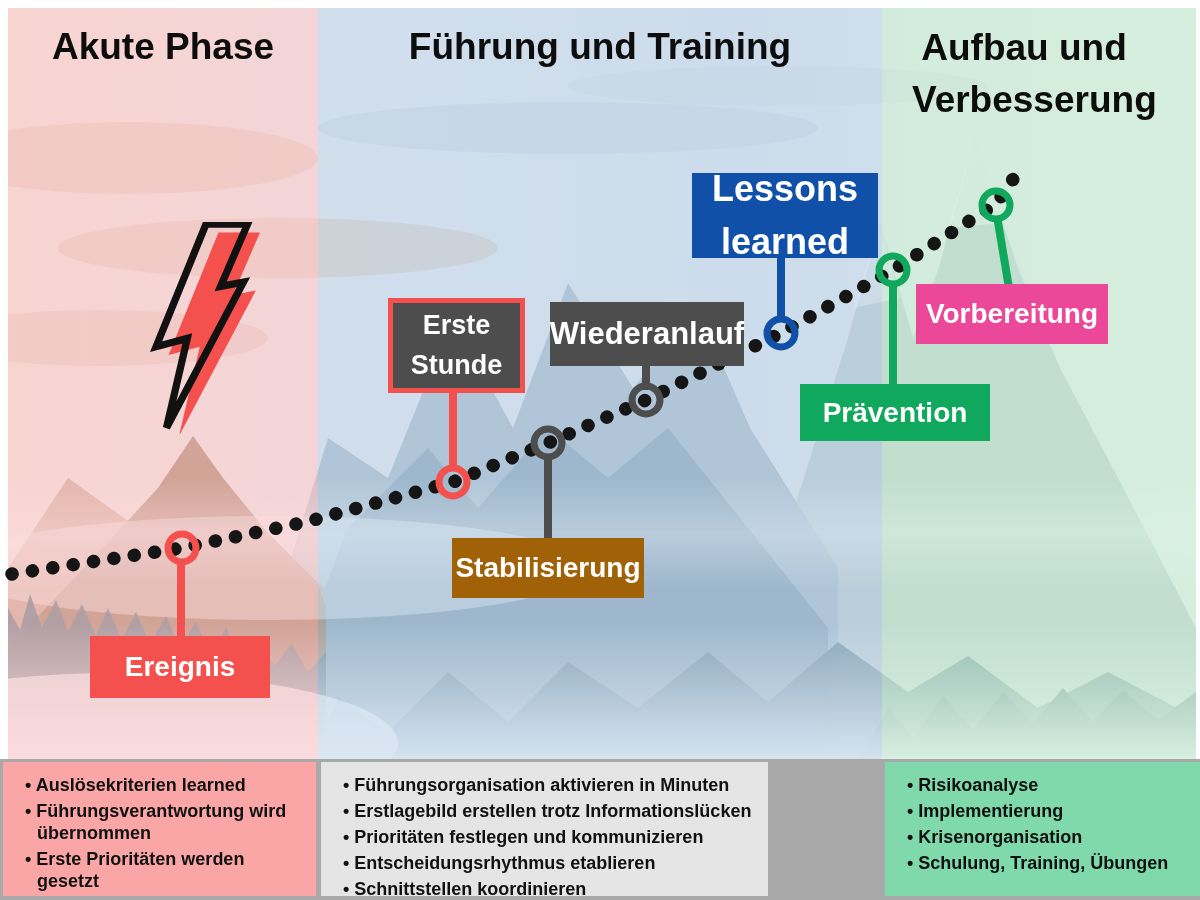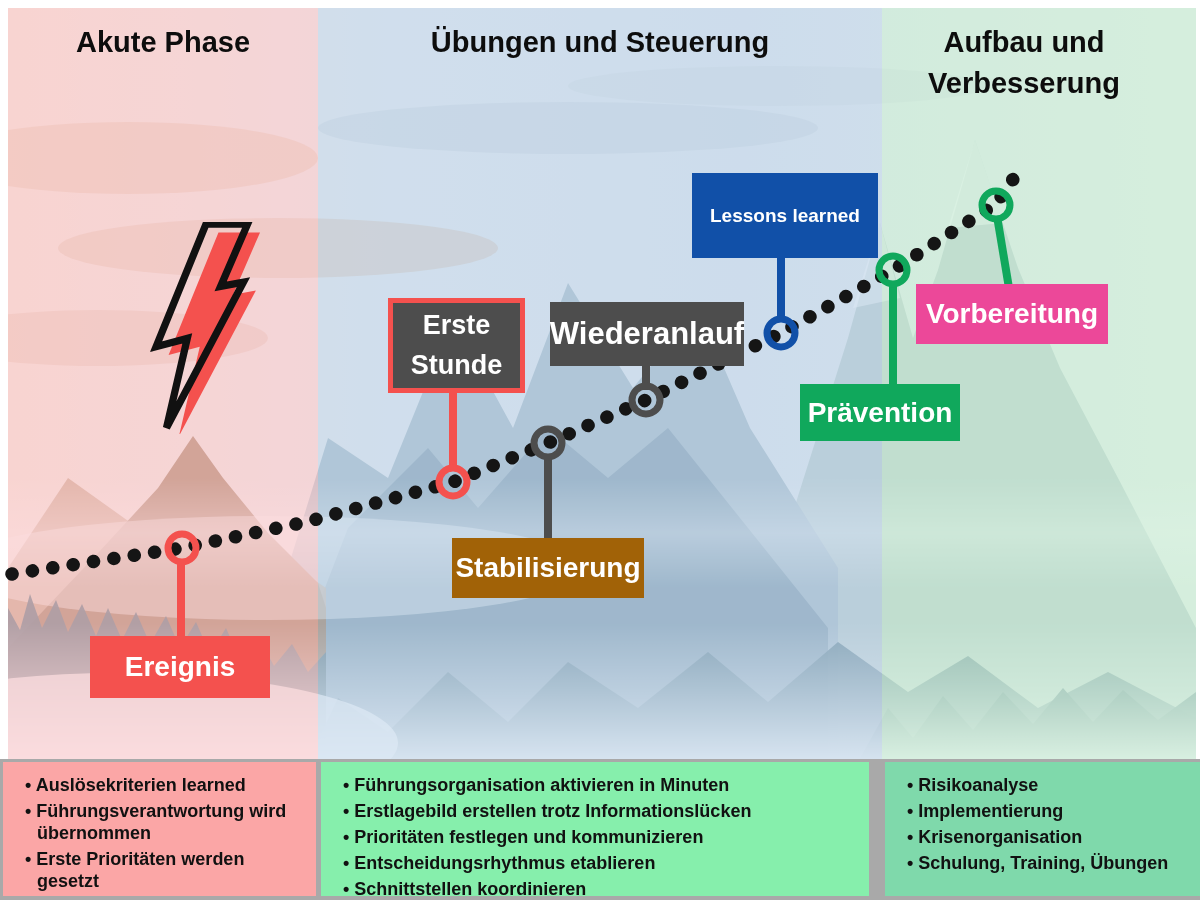--- a/index.html
+++ b/index.html
@@ -4,41 +4,41 @@
 <style>
   html,body{margin:0;padding:0;background:#fff;}
   .canvas{position:relative;width:1200px;height:900px;background:#fff;overflow:hidden;
           font-family:"Liberation Sans",sans-serif;}
   svg{display:block;}
   .scene{position:absolute;left:8px;top:8px;width:1188px;height:754px;}
   .tint{position:absolute;top:8px;height:754px;pointer-events:none;}
   .tint-left{left:8px;width:310px;background:rgba(250,199,201,0.60);}
   .tint-mid{left:318px;width:564px;background:rgba(188,211,233,0.52);}
   .tint-right{left:882px;width:314px;background:rgba(198,236,210,0.58);}
-  .col-title{position:absolute;font-weight:bold;font-size:29px;color:#0d0d0d;text-align:center;}
+  .col-title{position:absolute;font-weight:bold;font-size:37px;color:#0d0d0d;text-align:center;}
   .t-left{left:8px;top:26px;width:310px;}
   .t-mid{left:318px;top:26px;width:564px;}
   .t-right{left:912px;top:22px;width:224px;line-height:1.4;}
   .bolt{position:absolute;left:150px;top:222px;width:112px;height:212px;}
   .overlay{position:absolute;left:0;top:0;width:1200px;height:900px;pointer-events:none;}
   .ms{position:absolute;display:flex;align-items:center;justify-content:center;
       color:#fff;font-weight:bold;text-align:center;}
   .ms-ereignis{left:90px;top:636px;width:180px;height:62px;background:#F4514E;font-size:28px;}
   .ms-erste{left:388px;top:298px;width:127px;height:85px;background:#4D4D4D;
             border:5px solid #F4514E;font-size:27px;line-height:1.45;}
   .ms-stab{left:452px;top:538px;width:192px;height:60px;background:#a16207;font-size:28px;}
   .ms-wieder{left:550px;top:302px;width:194px;height:64px;background:#4D4D4D;font-size:31px;}
   .ms-lessons{left:692px;top:173px;width:186px;height:85px;background:#1150A8;
-              font-size:19px;line-height:1.45;}
-  .ms-praev{left:800px;top:384px;width:160px;height:57px;background:#10A85C;font-size:28px;}
+              font-size:36px;line-height:1.45;}
+  .ms-praev{left:800px;top:384px;width:190px;height:57px;background:#10A85C;font-size:28px;}
   .ms-vorb{left:916px;top:284px;width:192px;height:60px;background:#ec4899;font-size:28px;}
   .bottom-strip{position:absolute;left:0;top:759px;width:1200px;height:141px;background:#A9A9A9;}
   .panel{position:absolute;top:762px;height:134px;color:#111;font-size:18px;font-weight:bold;}
   .panel-pink{left:3px;width:313px;background:#FBA6A6;}
-  .panel-blue{left:321px;width:548px;background:#86efac;}
+  .panel-blue{left:321px;width:447px;background:#e5e5e5;}
   .panel-green{left:885px;width:336px;background:#7FD9AB;}
   .panel ul{margin:0;padding:13px 8px 0 16px;list-style:none;}
   .panel li{padding-left:18px;text-indent:-12px;margin-bottom:4px;line-height:1.22;}
   .panel li::before{content:"• ";}
 </style>
 </head>
 <body>
 
 <div class="canvas">
 
@@ -80,21 +80,21 @@
     <polygon points="850,754 880,700 905,730 935,688 965,722 995,684 1025,716 1055,680 1085,714 1115,682 1150,712 1188,684 1188,754" fill="#2f5d68" opacity="0.95"></polygon>
     <rect x="0" y="615" width="1188" height="139" fill="url(#fogUp)" opacity="0.95"></rect>
     <ellipse cx="110" cy="735" rx="280" ry="70" fill="#ffffff" opacity="0.75"></ellipse>
   </svg>
 
   <div class="tint tint-left"></div>
   <div class="tint tint-mid"></div>
   <div class="tint tint-right"></div>
 
   <div class="col-title t-left">Akute Phase</div>
-  <div class="col-title t-mid">Übungen und Steuerung</div>
+  <div class="col-title t-mid">Führung und Training</div>
   <div class="col-title t-right">Aufbau und Verbesserung</div>
 
   <svg class="bolt" viewBox="0 0 104 204">
     <path d="M 52 2 L 92 2 L 66 62 L 88 58 L 14 198 L 34 112 L 4 120 Z" transform="translate(12,8)" fill="#F4514E"></path>
     <path d="M 52 2 L 92 2 L 66 62 L 88 58 L 14 198 L 34 112 L 4 120 Z" fill="none" stroke="#111111" stroke-width="7" stroke-linejoin="miter"></path>
   </svg>
 
   <svg class="overlay" viewBox="0 0 1200 900">
     <path d="M 12 574 L 182 548 L 306 522 L 453 482 L 548 443 L 646 400 L 781 333 L 893 270 L 996 204 L 1018 172" fill="none" stroke="#151515" stroke-width="13.5" stroke-linecap="round" stroke-dasharray="0.1 20.5"></path>
 

